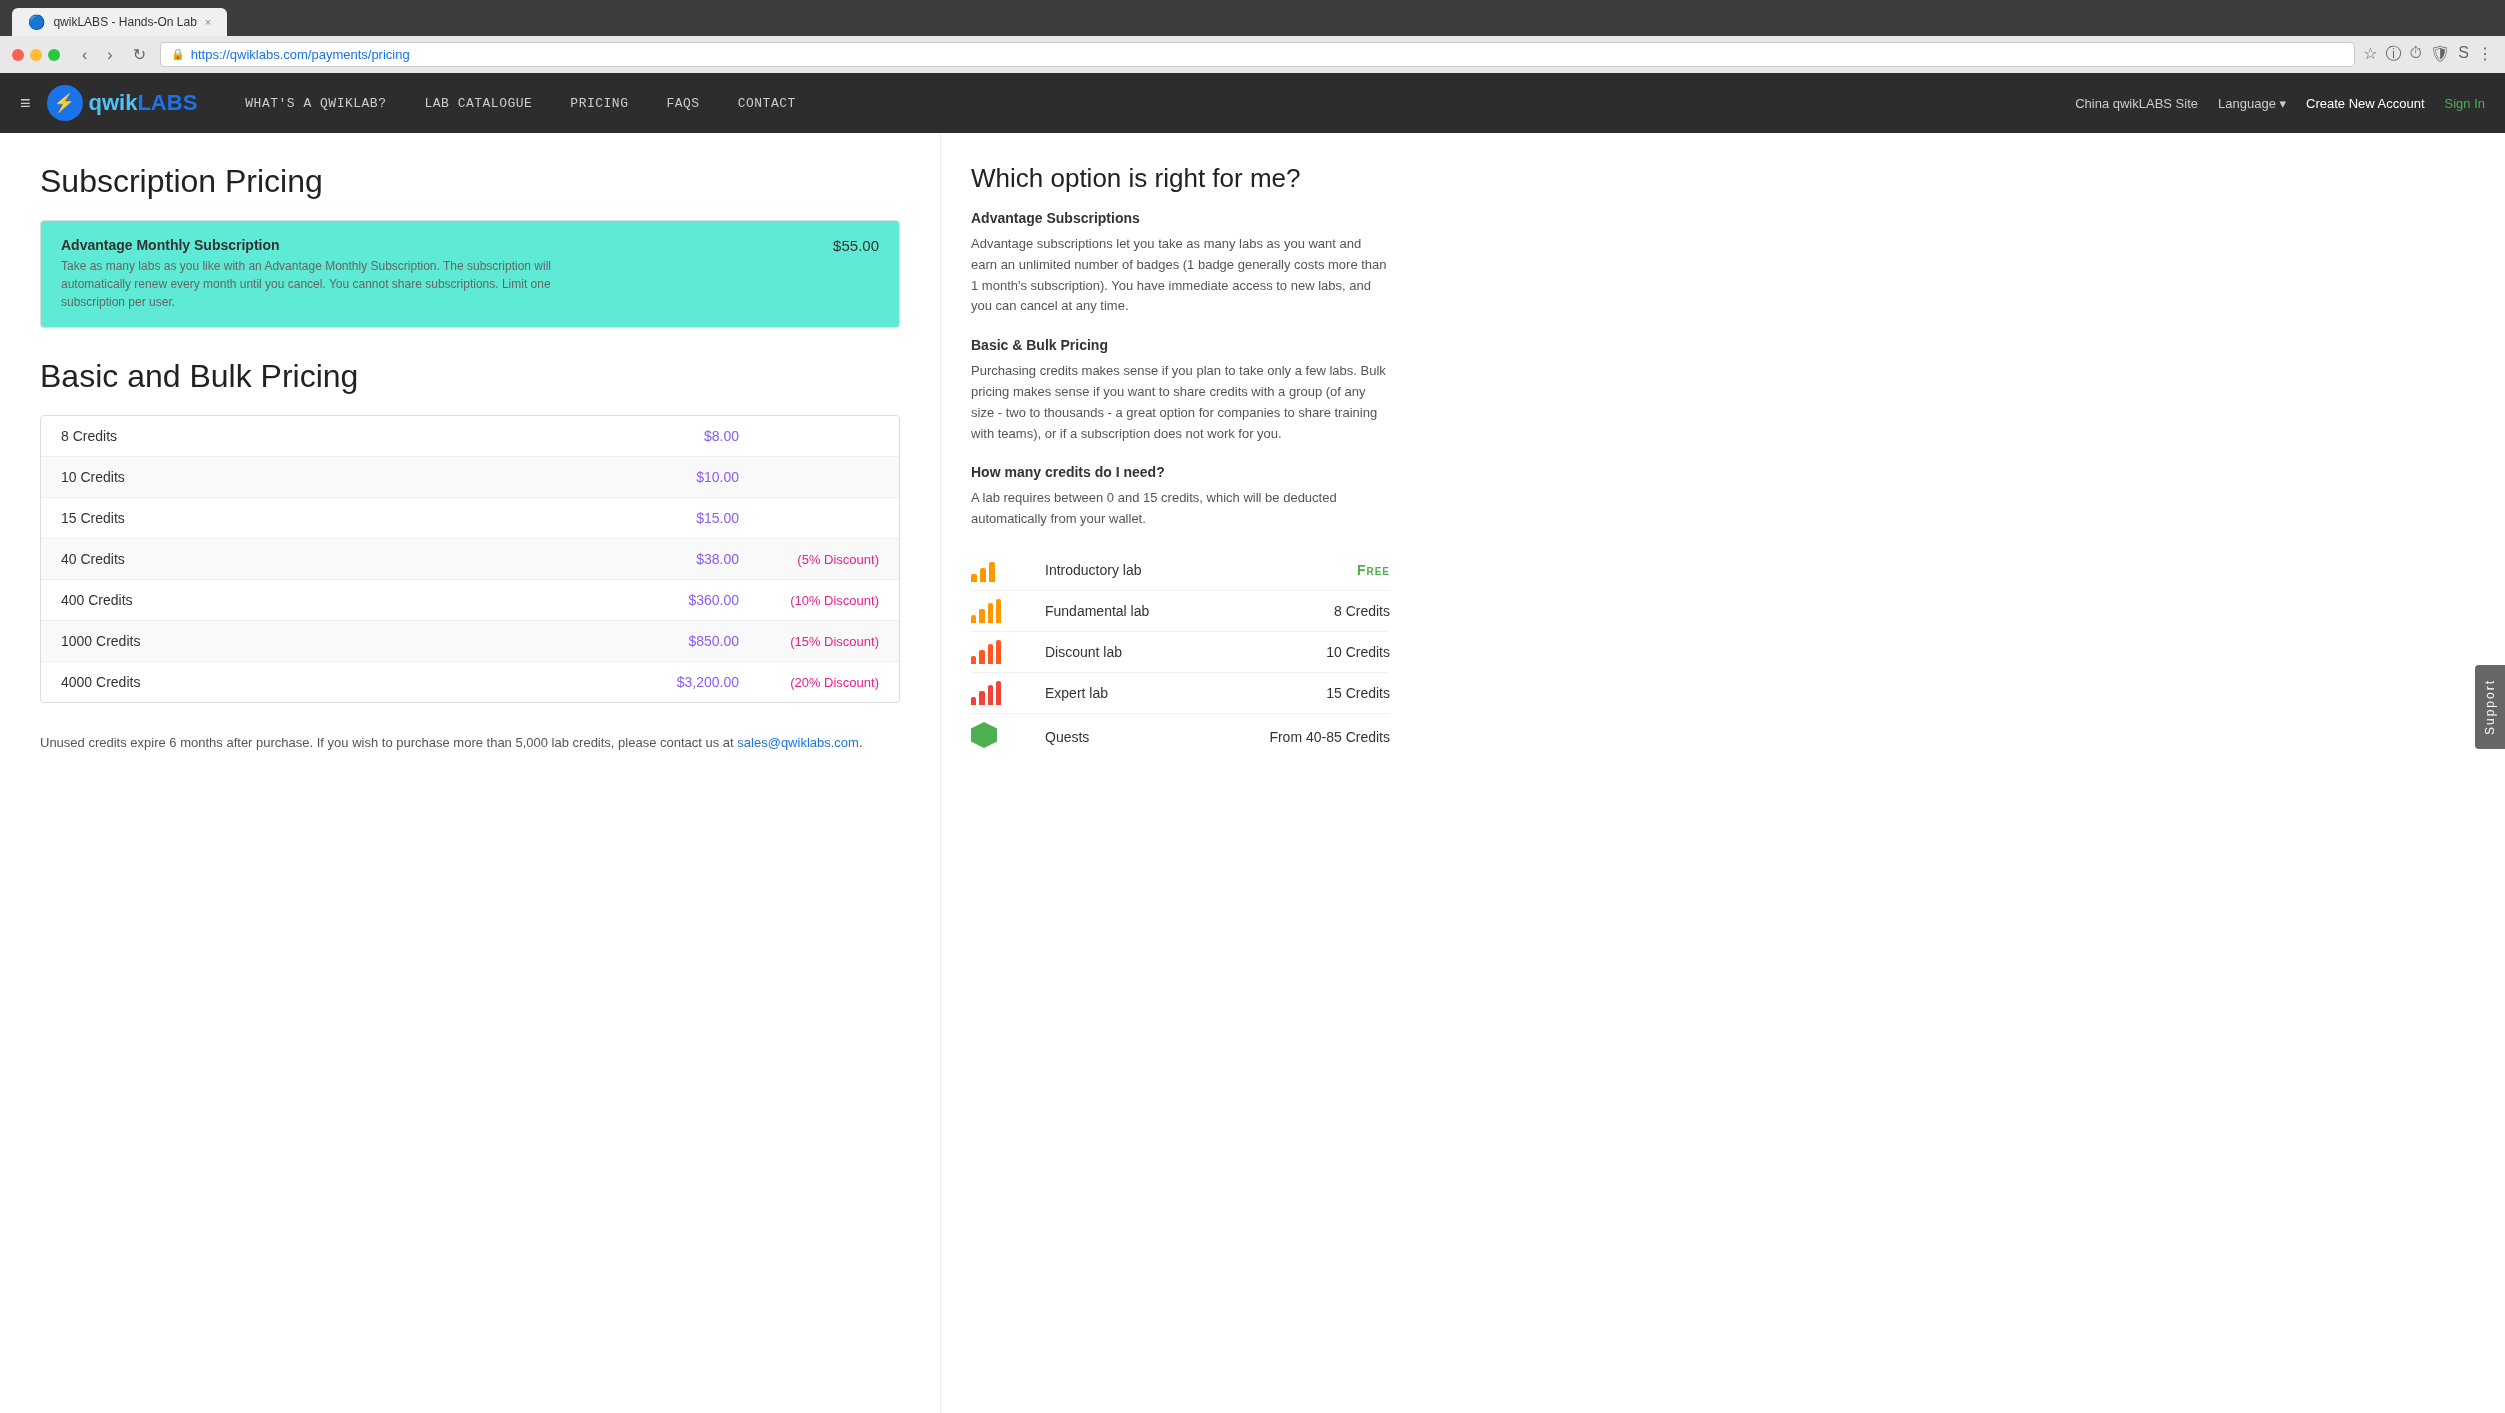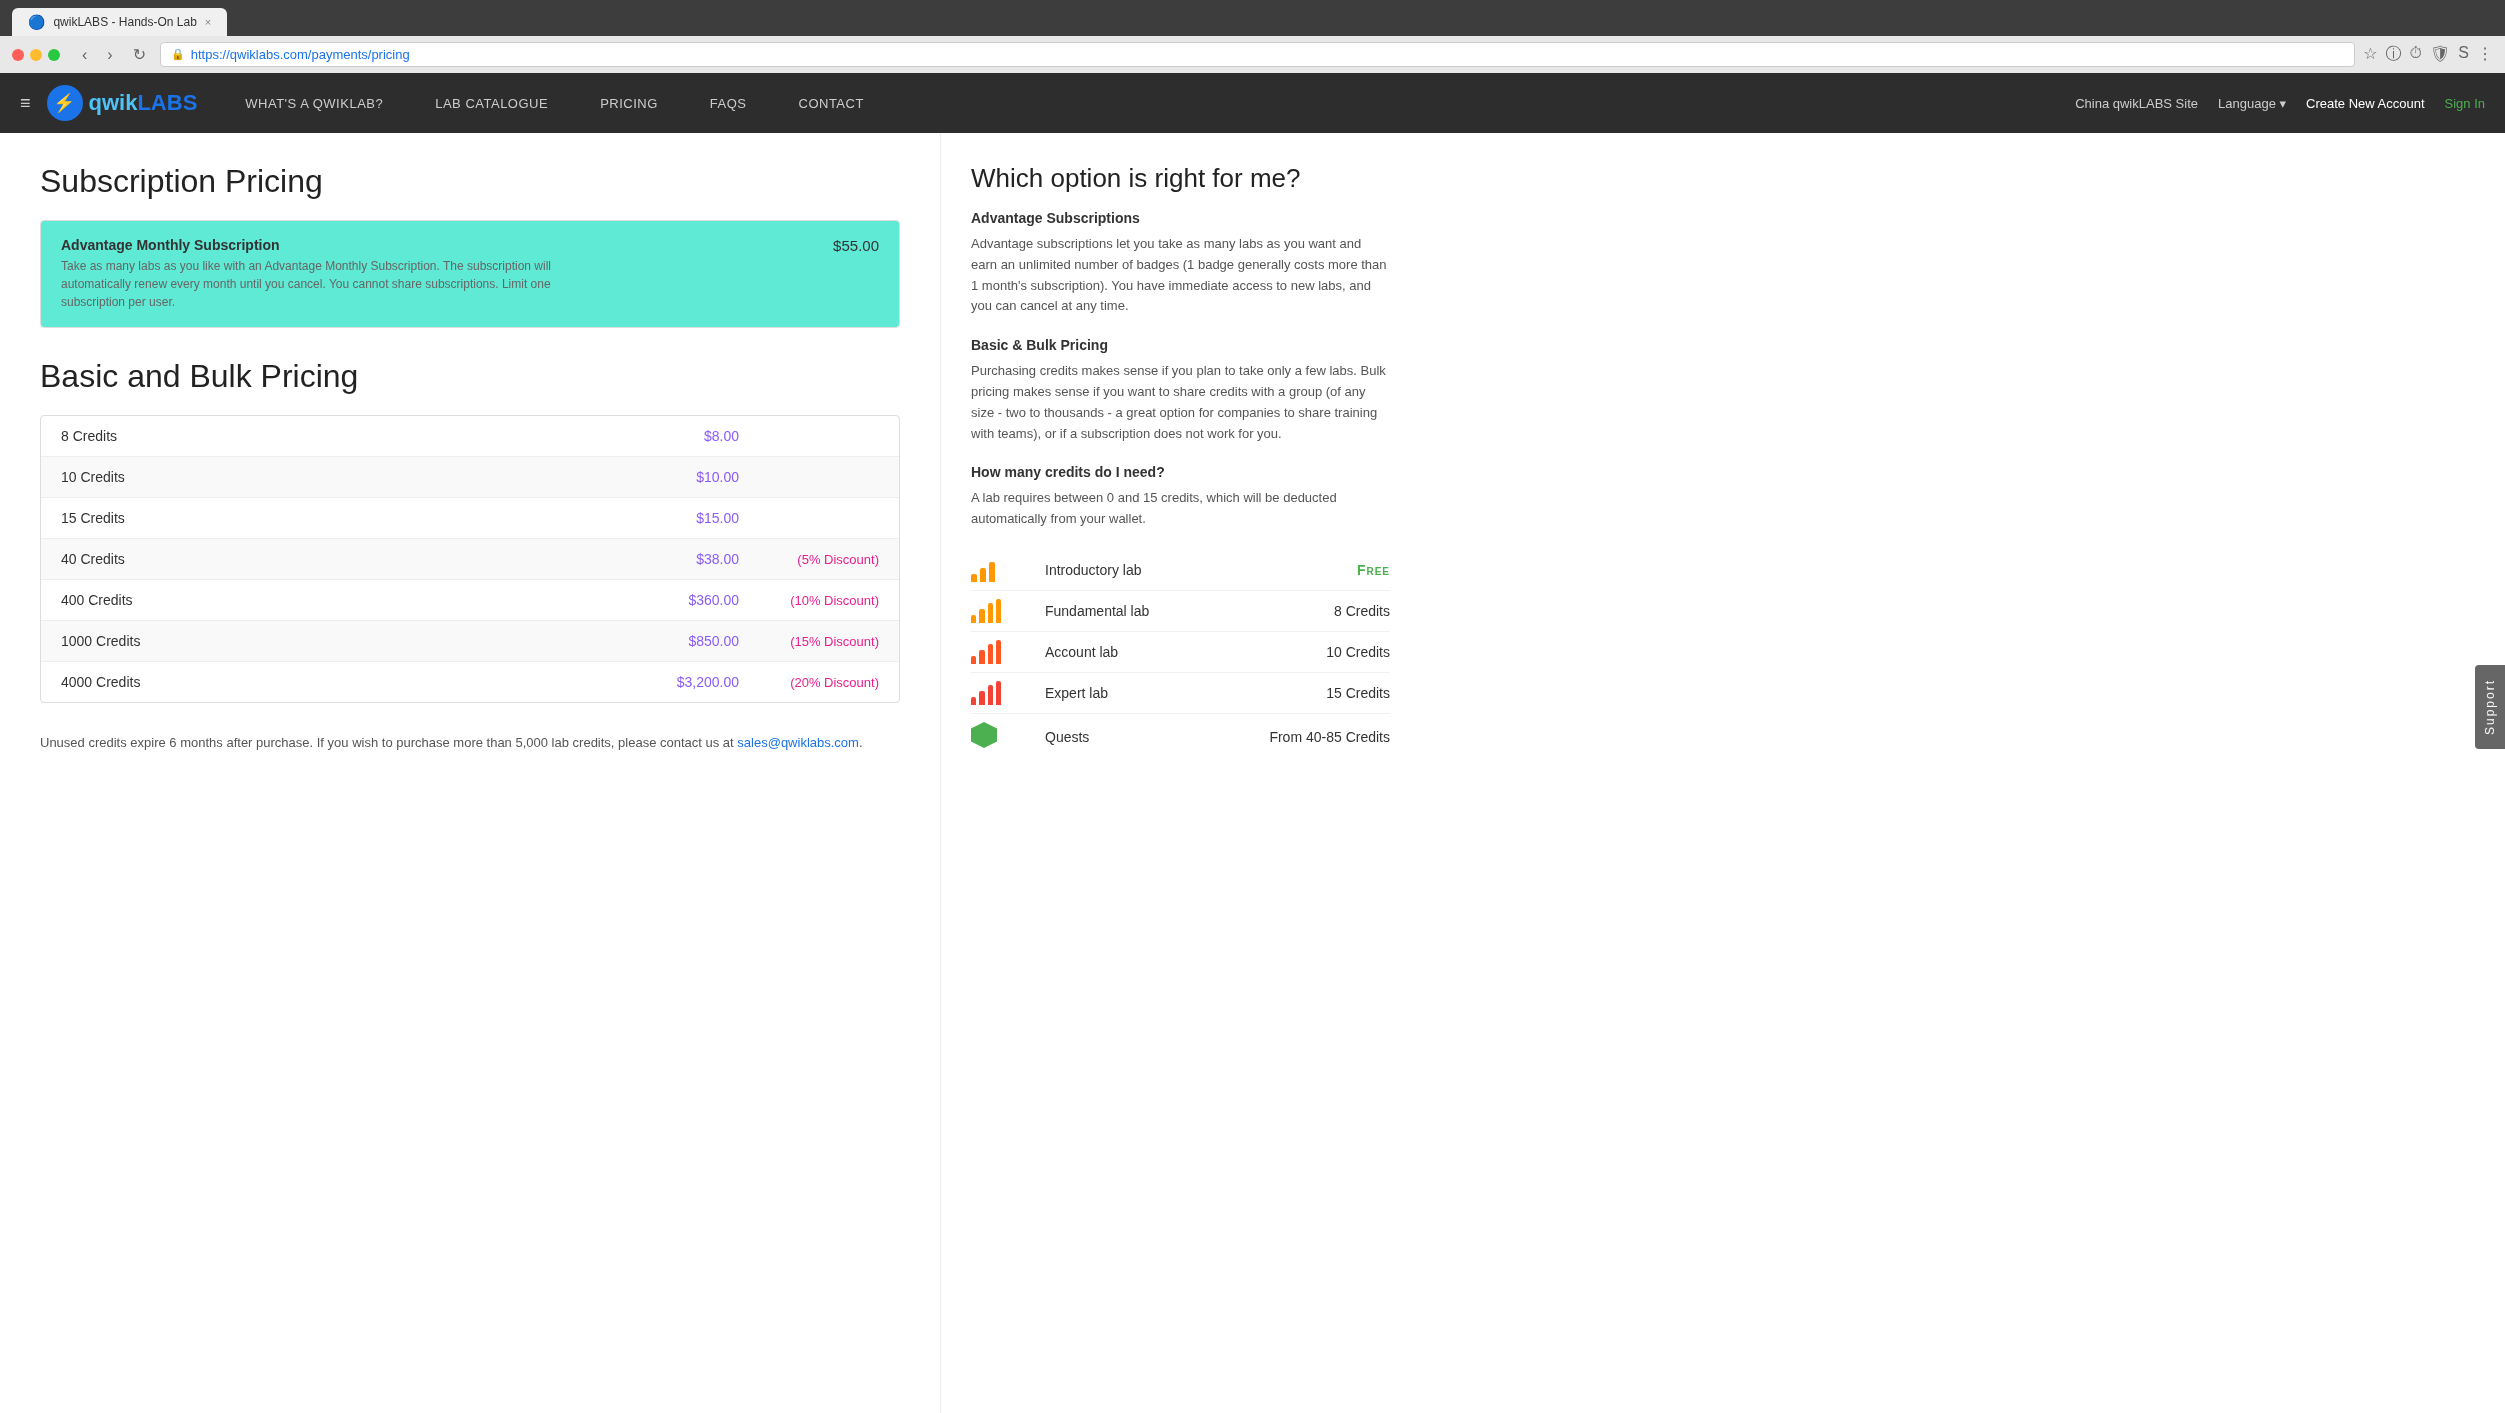--- a/index.html
+++ b/index.html
@@ -24,21 +24,21 @@
     .address-url { color: #1a73e8; font-weight: 500; }
     .toolbar-icons { display: flex; gap: 8px; color: #666; font-size: 16px; }
 
     
     .site-nav { background: #2d2d2d; display: flex; align-items: center; padding: 0 20px; height: 60px; }
     .nav-logo { display: flex; align-items: center; margin-right: 30px; }
     .logo-icon { background: #1a73e8; border-radius: 50%; width: 36px; height: 36px; display: flex; align-items: center; justify-content: center; margin-right: 6px; }
     .logo-arrow { color: #fff; font-size: 18px; font-weight: bold; }
     .logo-text { color: #fff; font-size: 22px; font-weight: bold; }
     .logo-text span { color: #1a73e8; }
-    .nav-links { display: flex; gap: 16px; flex: 1; }
+    .nav-links { display: flex; gap: 2px; flex: 1; font-family: Liberation Mono, monospace; }
     .nav-link { color: #ccc; text-decoration: none; padding: 0 18px; font-size: 13px; font-weight: 500; letter-spacing: 0.5px; height: 60px; display: flex; align-items: center; }
     .nav-right { display: flex; align-items: center; gap: 20px; margin-left: auto; }
     .nav-right-link { color: #ccc; font-size: 13px; text-decoration: none; }
     .nav-create { color: #fff; font-size: 13px; font-weight: 500; }
     .nav-signin { color: #4caf50; font-size: 13px; font-weight: 500; text-decoration: none; }
     .hamburger { color: #ccc; font-size: 18px; margin-right: 16px; cursor: pointer; }
 
     
     .main-layout { display: flex; min-height: calc(100vh - 120px); }
     .main-content { flex: 1; padding: 30px 40px; max-width: 940px; }
@@ -247,21 +247,21 @@
       <span class="lab-credits">8 Credits</span>
     </div>
 
     <div class="sidebar-lab-row">
       <div class="lab-icon">
         <div class="bar bar1" style="background:#ff5722"></div>
         <div class="bar bar2" style="background:#ff5722"></div>
         <div class="bar bar3" style="background:#ff5722"></div>
         <div class="bar bar4" style="background:#ff5722"></div>
       </div>
-      <span class="lab-name">Account lab</span>
+      <span class="lab-name">Discount lab</span>
       <span class="lab-credits">10 Credits</span>
     </div>
 
     <div class="sidebar-lab-row">
       <div class="lab-icon">
         <div class="bar bar1" style="background:#f44336"></div>
         <div class="bar bar2" style="background:#f44336"></div>
         <div class="bar bar3" style="background:#f44336"></div>
         <div class="bar bar4" style="background:#f44336"></div>
       </div>

